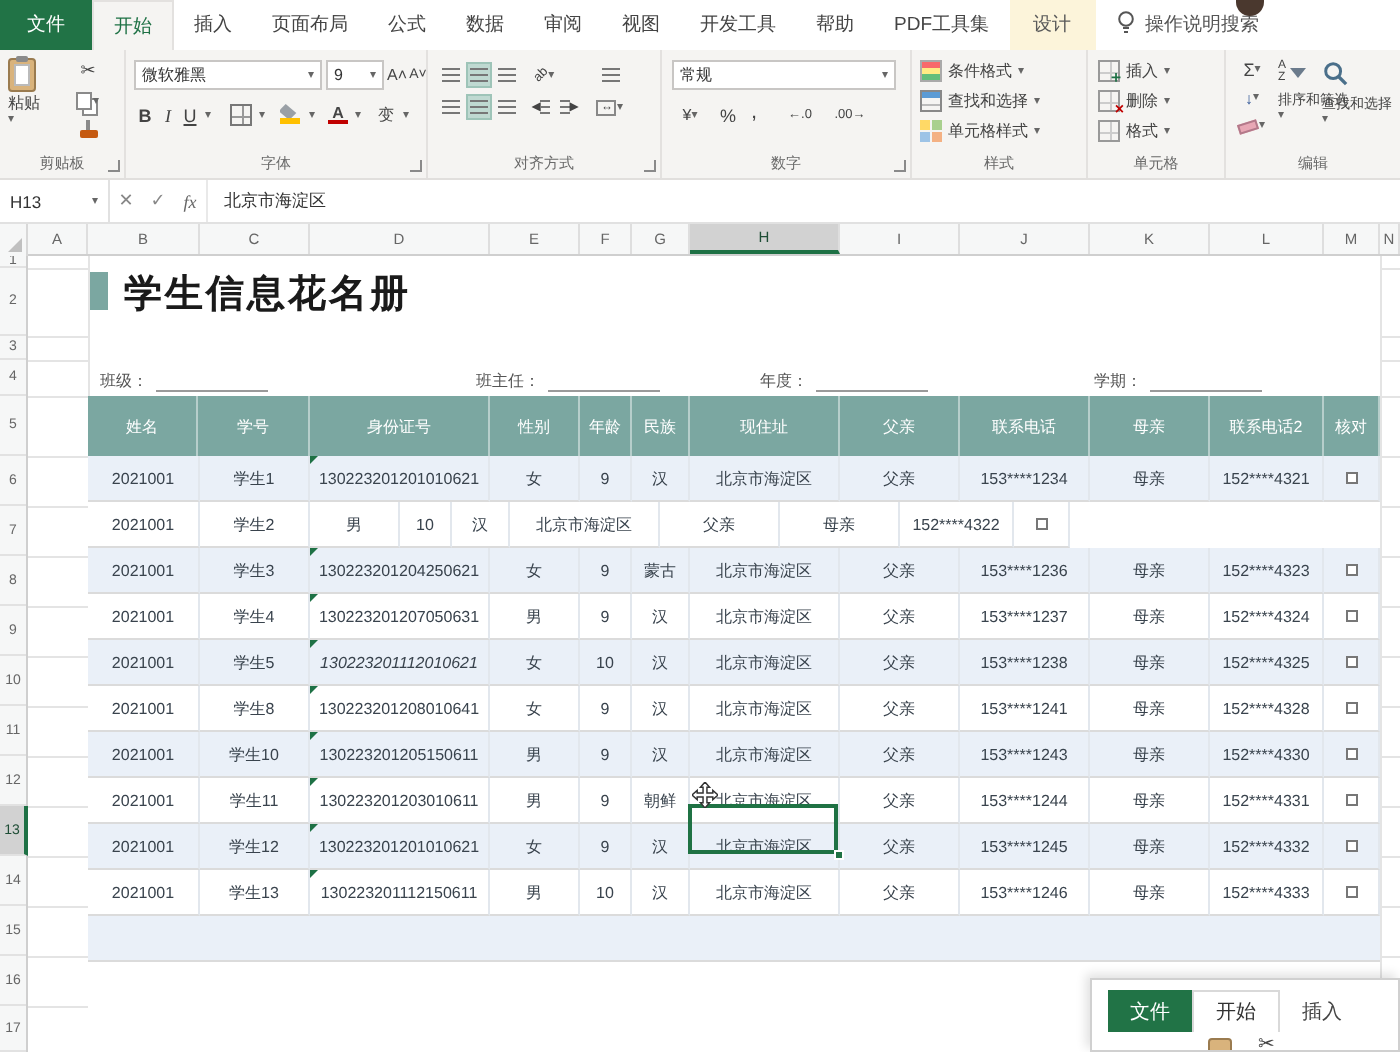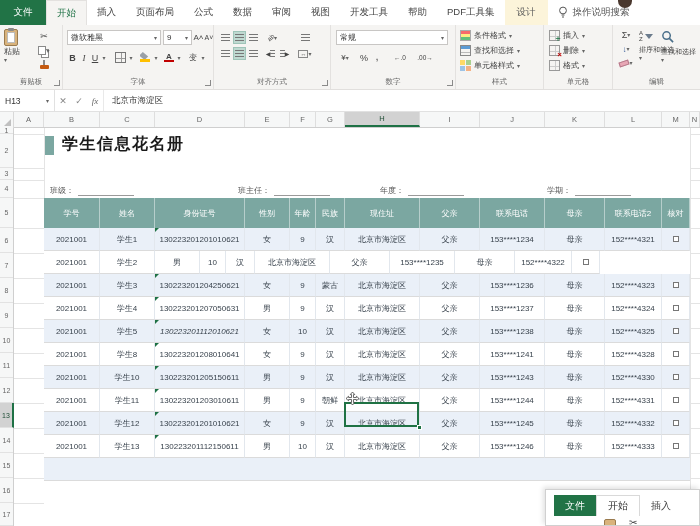--- a/index.html
+++ b/index.html
@@ -65,21 +65,21 @@
   .colhead.selhead{background:#D2D2D2;border-bottom:2px solid #1E7145;color:#1E4D35}
   .rowheads{position:absolute;left:0;top:128px;width:14px;height:398px;background:#F6F7F7;border-right:1px solid #CFCFCF}
   .rowhead{position:absolute;left:0;width:13px;display:flex;align-items:center;justify-content:center;font-size:7px;color:#666;border-bottom:1px solid #E2E2E2;overflow:hidden}
   .rowhead.selrowhead{background:#D2D2D2;border-right:2px solid #1E7145;color:#1E4D35;width:14px}
 
   
   .canvas{position:absolute;left:14px;top:128px;width:686px;height:398px;background:#fff;overflow:hidden}
   .gl{position:absolute;height:1px;background:#E4E4E4}
   .glv{position:absolute;width:1px;background:#E4E4E4}
   .titleband{position:absolute;left:30px;top:8px;width:10px;height:19px;background:#7BA7A1}
-  .sheettitle{position:absolute;left:48px;top:6px;font-size:16px;font-weight:bold;color:#1a1a1a;letter-spacing:1.5px}
+  .sheettitle{position:absolute;left:48px;top:6px;font-size:19px;font-weight:bold;color:#1a1a1a;letter-spacing:1.5px}
   .field{position:absolute;top:52px;height:16px;display:flex;align-items:flex-end;gap:4px}
   .flabel{font-size:8px;color:#555}
   .funder{width:56px;height:9px;border-bottom:1px solid #9a9a9a}
 
   .rtable{position:absolute;left:30px;top:70px;width:646px}
   .trow{display:flex;height:23px}
   .trow.thead{height:30px}
   .hcell{background:#7BA7A1;color:#fff;font-size:8px;display:flex;align-items:center;justify-content:center;border-right:1px solid rgba(255,255,255,.45)}
   .cell{display:flex;align-items:center;justify-content:center;font-size:8px;color:#39434D;position:relative;border-right:1px solid #E2E7ED;border-bottom:1px solid #DBDBDB;overflow:hidden;white-space:nowrap}
   .trow.band{background:#EAF0F8}
@@ -414,22 +414,22 @@
           <div class="flabel">年度：</div>
           <div class="funder"></div>
         </div>
         <div class="field" style="left: 533px;">
           <div class="flabel">学期：</div>
           <div class="funder"></div>
         </div>
       </div>
     <div class="rtable">
         <div class="trow thead">
+          <div class="hcell" style="width: 55px;">姓名</div>
           <div class="hcell" style="width: 56px;">学号</div>
-          <div class="hcell" style="width: 55px;">姓名</div>
           <div class="hcell" style="width: 90px;">身份证号</div>
           <div class="hcell" style="width: 45px;">性别</div>
           <div class="hcell" style="width: 26px;">年龄</div>
           <div class="hcell" style="width: 29px;">民族</div>
           <div class="hcell" style="width: 75px;">现住址</div>
           <div class="hcell" style="width: 60px;">父亲</div>
           <div class="hcell" style="width: 65px;">联系电话</div>
           <div class="hcell" style="width: 60px;">母亲</div>
           <div class="hcell" style="width: 57px;">联系电话2</div>
           <div class="hcell" style="width: 28px;">核对</div>
@@ -454,21 +454,20 @@
           </div>
         </div>
         <div class="trow plain">
           <div class="cell" style="width: 56px;">2021001</div>
           <div class="cell" style="width: 55px;">学生2</div>
           <div class="cell" style="width: 45px;">男</div>
           <div class="cell" style="width: 26px;">10</div>
           <div class="cell" style="width: 29px;">汉</div>
           <div class="cell" style="width: 75px;">北京市海淀区</div>
           <div class="cell" style="width: 60px;">父亲</div>
-          <div class="cell" style="width: 65px;">153****1235</div>
           <div class="cell" style="width: 60px;">母亲</div>
           <div class="cell" style="width: 57px;">152****4322</div>
           <div class="cell" style="width: 28px;">
             <div class="cbx"></div>
           </div>
         </div>
         <div class="trow band">
           <div class="cell" style="width: 56px;">2021001</div>
           <div class="cell" style="width: 55px;">学生3</div>
           <div class="cell" style="width: 90px;">

